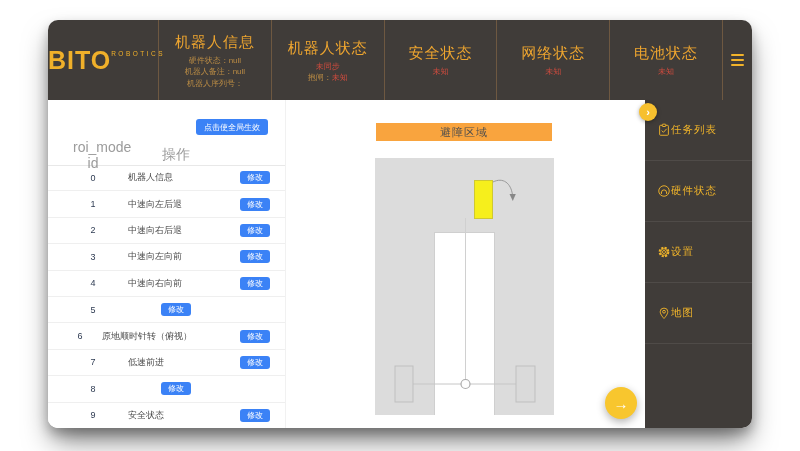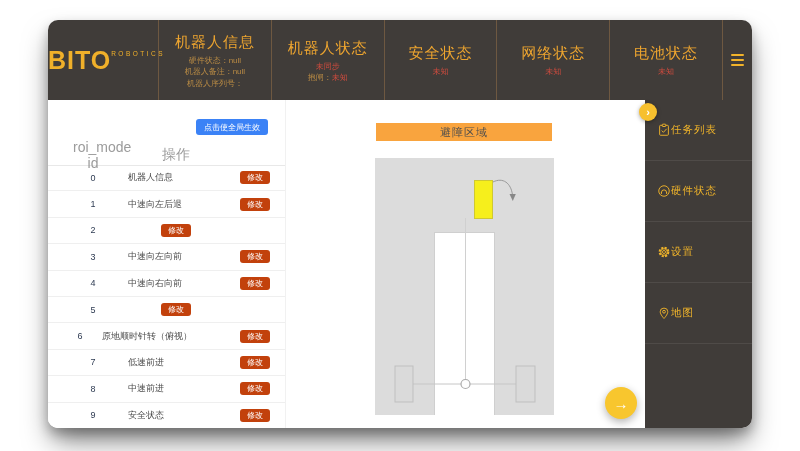--- a/index.html
+++ b/index.html
@@ -37,21 +37,21 @@
   .grid-head{position:absolute;top:45px;left:0;right:0;height:20px;display:flex;align-items:center;
     padding:0 15px 0 25px;font-size:14px;color:#9b9b9b;border-bottom:1px solid #e8e8e8;}
   .rows{position:absolute;top:65px;left:0;right:0;}
   .t-row{height:25.4px;display:flex;align-items:center;padding:0 15px 0 25px;border-bottom:1px solid #efefef;}
   .col-id{width:40px;text-align:center;}
   .col-mode{flex:1;padding-left:15px;}
   .col-op{width:30px;text-align:center;display:flex;justify-content:center;margin-left:48px;}
   .grid-head .col-op{display:block;}
   .t-row .col-id{font-size:9px;color:#2e3b52;}
   .t-row .col-mode{font-size:9px;color:#4a4a4a;white-space:nowrap;}
-  .mod-btn{width:30px;height:13px;background:#c2410c;border:none;border-radius:3px;color:#fff;font-size:8px;
+  .mod-btn{width:30px;height:13px;background:#3b82f6;border:none;border-radius:3px;color:#fff;font-size:8px;
     display:flex;align-items:center;justify-content:center;cursor:pointer;font-family:inherit;}
   
   .zone-title{position:absolute;left:328px;top:23px;width:176px;height:18px;background:#f9a43e;color:#4d4d4d;
     font-size:11px;display:flex;align-items:center;justify-content:center;letter-spacing:1px;}
   .zone-box{position:absolute;left:327px;top:58px;width:179px;height:257px;background:#dcdcdc;}
   .notch{position:absolute;left:59px;top:74px;width:61px;height:183px;background:#ffffff;
     border:1px solid #cfcfcf;border-bottom:none;box-sizing:border-box;}
   .yellow-rect{position:absolute;left:99px;top:22px;width:19px;height:39px;background:#f6ef1c;
     border:1px solid #cfc832;box-sizing:border-box;}
   .zone-svg{position:absolute;left:0;top:0;width:179px;height:257px;pointer-events:none;}
@@ -147,20 +147,21 @@
         </div>
         <div class="t-row">
           <div class="col-id">1</div>
           <div class="col-mode">中速向左后退</div>
           <div class="col-op">
               <button class="mod-btn">修改</button>
             </div>
         </div>
         <div class="t-row">
           <div class="col-id">2</div>
+          <div class="col-mode">中速向右后退</div>
           <div class="col-op">
               <button class="mod-btn">修改</button>
             </div>
         </div>
         <div class="t-row">
           <div class="col-id">3</div>
           <div class="col-mode">中速向左向前</div>
           <div class="col-op">
               <button class="mod-btn">修改</button>
             </div>
@@ -187,21 +188,20 @@
         </div>
         <div class="t-row">
           <div class="col-id">7</div>
           <div class="col-mode">低速前进</div>
           <div class="col-op">
               <button class="mod-btn">修改</button>
             </div>
         </div>
         <div class="t-row">
           <div class="col-id">8</div>
-          <div class="col-mode">中速前进</div>
           <div class="col-op">
               <button class="mod-btn">修改</button>
             </div>
         </div>
         <div class="t-row">
           <div class="col-id">9</div>
           <div class="col-mode">安全状态</div>
           <div class="col-op">
               <button class="mod-btn">修改</button>
             </div>

